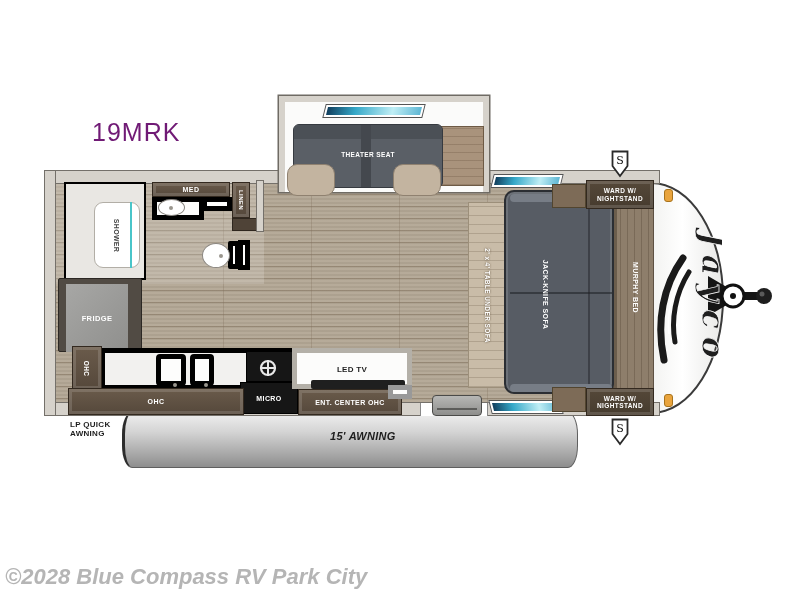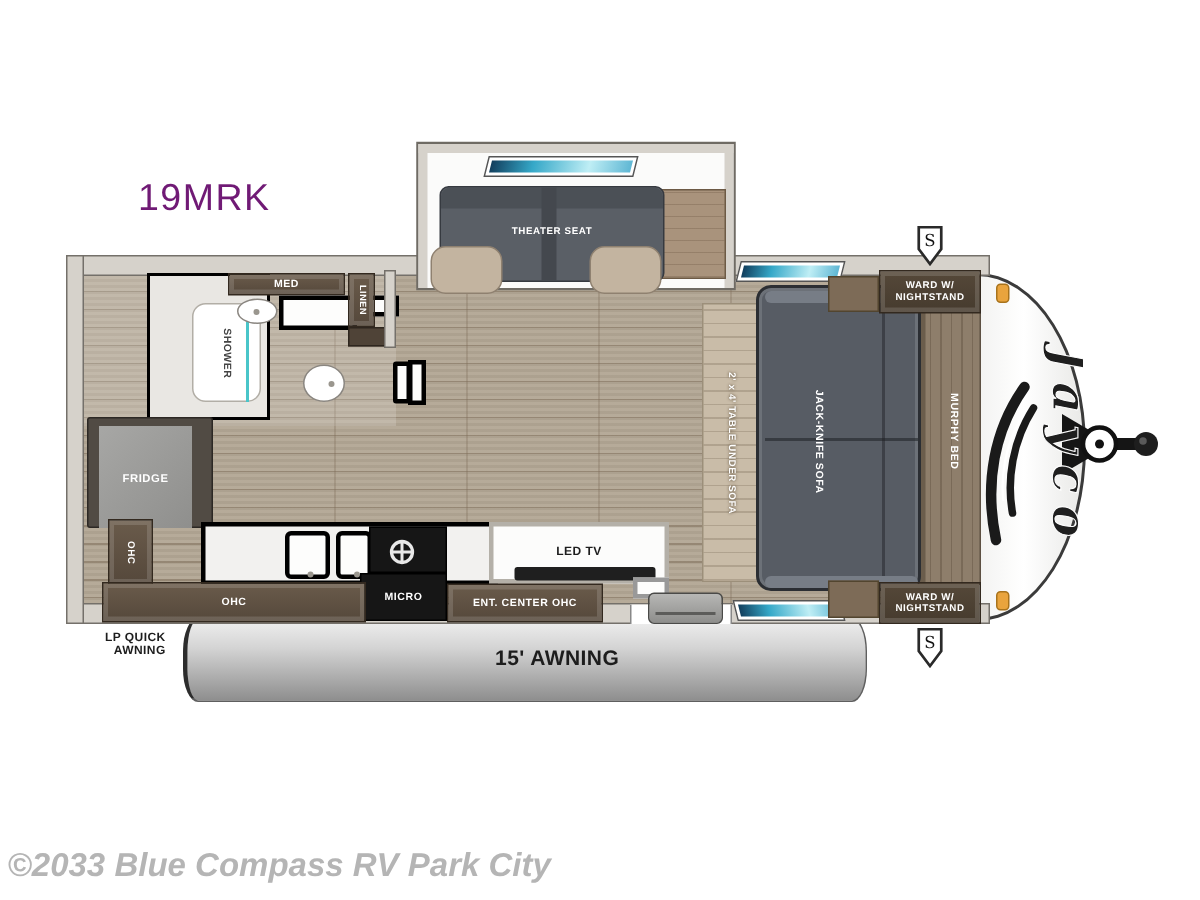--- a/index.html
+++ b/index.html
@@ -25,21 +25,21 @@
       repeating-linear-gradient(90deg, rgba(122,104,84,0) 0 87px, rgba(122,104,84,.28) 87px 88px),
       repeating-linear-gradient(0deg, rgba(255,255,255,.05) 0 2px, rgba(0,0,0,.03) 2px 4px);
     border:2px solid #5a564f;}
   .bathlight{background:rgba(255,255,255,.17);}
   .slide{background:#fbfbfa;border:6px solid #d6d2cb;border-bottom:none;box-shadow:0 0 0 1.5px #6f6b64;}
   .window{background:#fff;border:1px solid #555;padding:2px;}
   .window>div{width:100%;height:100%;
     background:linear-gradient(90deg,#123f5e,#35a8c8 30%,#bfeef5 70%,#5fb7d4);}
   .cab{background:linear-gradient(#6a5b4b,#55483b);border:1px solid #33291f;
        box-shadow:inset 0 0 0 3px rgba(255,255,255,.14);}
-  .white-fixture{background:#fdfdfc;border:3px solid #000000;margin-left:34px;}
+  .white-fixture{background:#fdfdfc;border:5px solid #000000;}
   .blackbox{background:#161616;border:1px solid #000;}
   .wood{background:#a9937c;
     background-image:repeating-linear-gradient(0deg, rgba(70,50,30,.2) 0 1px, transparent 1px 8px);
     border:1px solid #6d5a45;}
   .awning{background:linear-gradient(180deg,#efefef,#d4d4d4 35%,#8e8e8e);
     border:1.5px solid #5f5f5f;border-left:3px solid #2c2c2c;border-radius:10px/22px;}
   .cap{background:linear-gradient(90deg,#f2f2f0,#ffffff 45%,#e9e9e7);
     border:2.5px solid #3b3b3b;border-radius:0 74px 74px 0 / 0 118px 118px 0;}
   .marker{background:#e9a43d;border:1px solid #a8731c;border-radius:3px;}
   .sofa{background:#575c64;border:2px solid #2b2e33;border-radius:10px;
@@ -57,21 +57,21 @@
   .footrest{background:#c3b4a0;border:1px solid #8f8170;border-radius:10px;}
 </style>
 </head>
 <body>
 
 <div id="scene">
 
   <div class="abs title" style="left:92px;top:118px;">19MRK</div>
 
   <div class="abs awning" style="left:122px;top:412px;width:456px;height:56px;"></div>
-  <div class="abs dlbl" style="left:330px;top:430px;font-size:14px;">15' AWNING</div>
+  <div class="abs dlbl" style="left:330px;top:430px;font-size:11px;font-style:italic;">15' AWNING</div>
 
   <div class="abs cap" style="left:648px;top:182px;width:76px;height:232px;"></div>
   <div class="abs marker" style="left:664px;top:189px;width:9px;height:13px;"></div>
   <div class="abs marker" style="left:664px;top:394px;width:9px;height:13px;"></div>
 
   <svg class="abs" style="left:706px;top:270px;" width="68" height="52" viewBox="0 0 68 52">
     <polygon points="2,6 2,46 36,26" fill="#151515"></polygon>
     <rect x="32" y="22" width="24" height="8" fill="#151515"></rect>
     <circle cx="27" cy="26" r="11" fill="#fff" stroke="#111" stroke-width="3"></circle>
     <circle cx="27" cy="26" r="3" fill="#111"></circle>
@@ -223,20 +223,20 @@
 
   <svg class="abs" style="left:611px;top:150px;" width="18" height="28" viewBox="0 0 18 28">
     <path d="M1.5,1.5 H16.5 V16 L9,26 L1.5,16 Z" fill="#fff" stroke="#2a2a2a" stroke-width="1.8"></path>
     <text x="9" y="14" text-anchor="middle" font-family="DejaVu Serif, serif" font-size="11" fill="#111">S</text>
   </svg>
   <svg class="abs" style="left:611px;top:418px;" width="18" height="28" viewBox="0 0 18 28">
     <path d="M1.5,1.5 H16.5 V16 L9,26 L1.5,16 Z" fill="#fff" stroke="#2a2a2a" stroke-width="1.8"></path>
     <text x="9" y="14" text-anchor="middle" font-family="DejaVu Serif, serif" font-size="11" fill="#111">S</text>
   </svg>
 
-  <div class="abs" style="left:70px;top:420px;line-height:1.15;text-align:right;">
+  <div class="abs" style="left:70px;top:420px;line-height:1.15;">
     <div class="dlbl">LP QUICK</div>
     <div class="dlbl">AWNING</div>
   </div>
 
-  <div class="abs watermark" style="left:5px;top:564px;">©2033 Blue Compass RV Park City</div>
+  <div class="abs watermark" style="left:5px;top:564px;">©2028 Blue Compass RV Park City</div>
 
 </div>
 
 </body></html>

